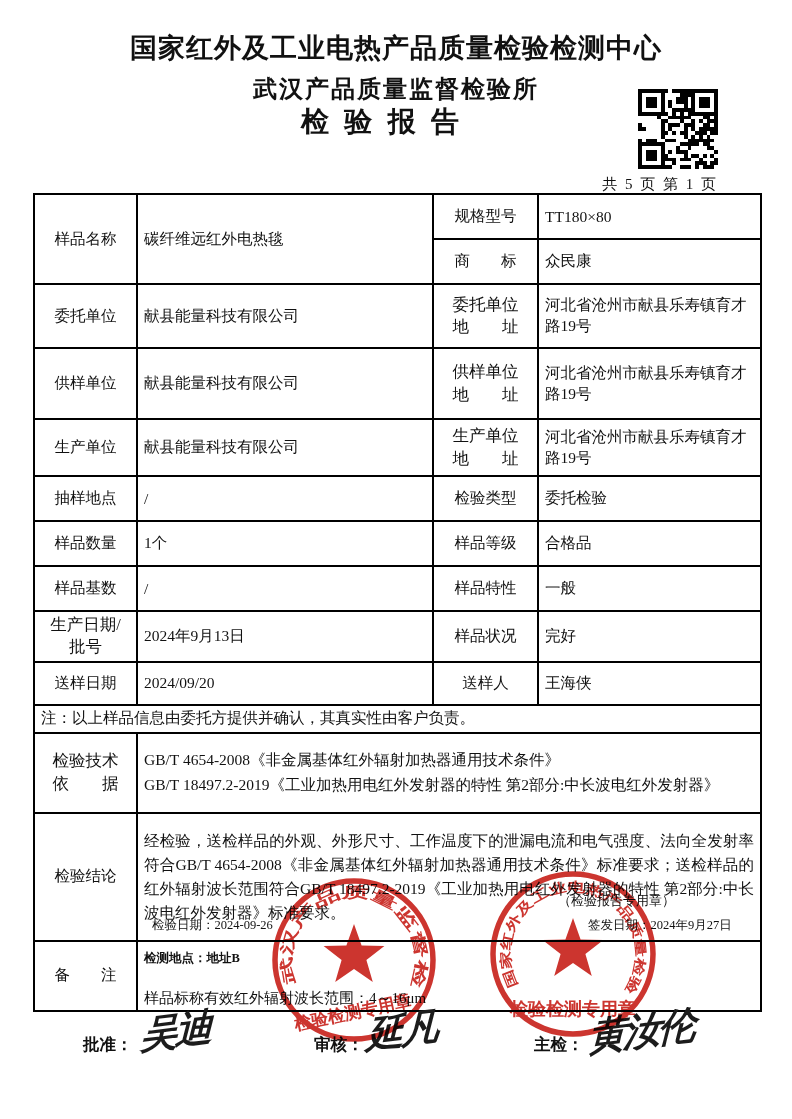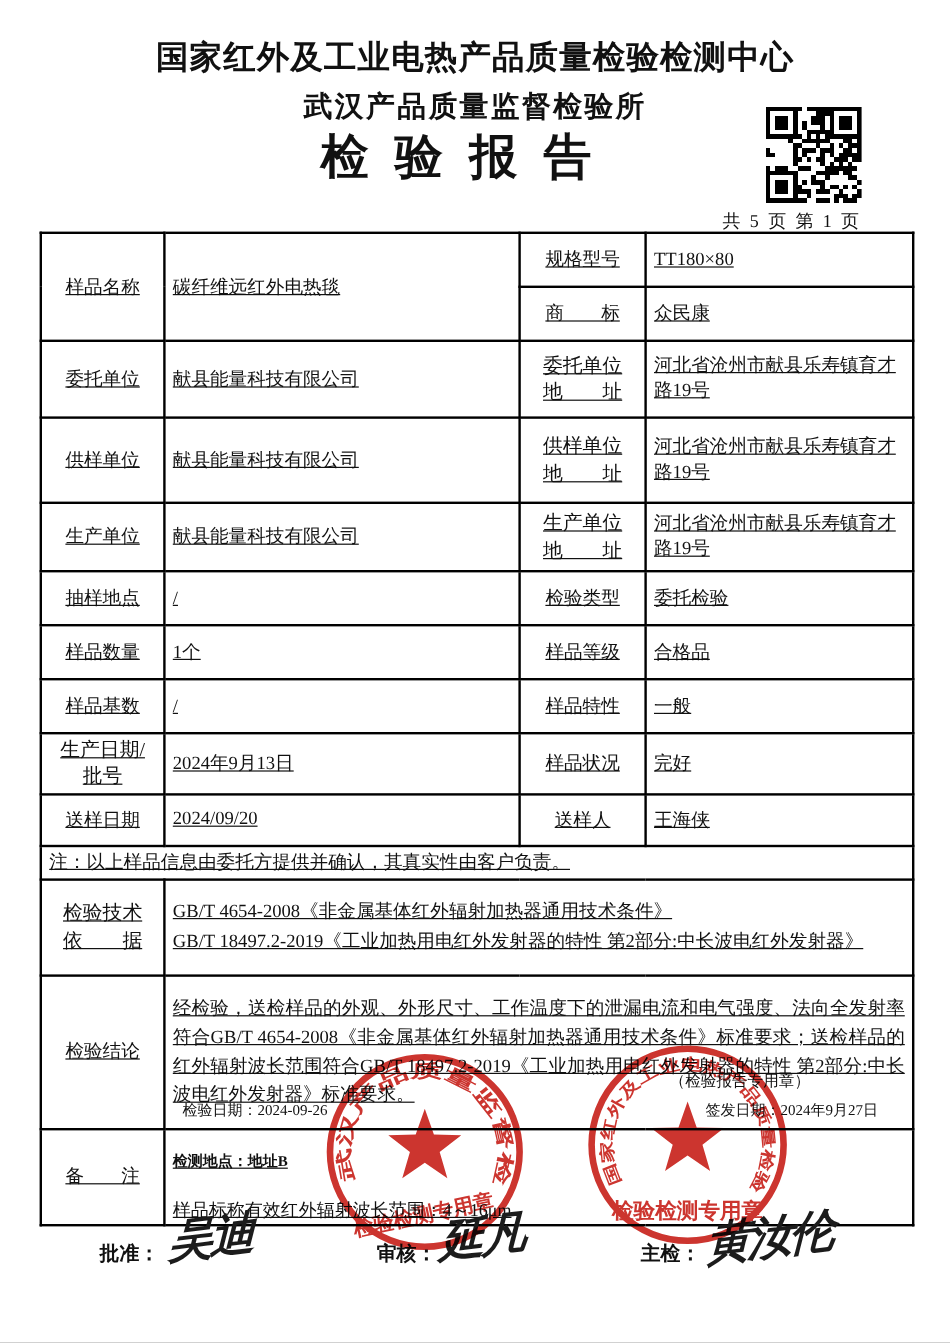--- a/index.html
+++ b/index.html
@@ -10,46 +10,46 @@
   }
   
   .org1{position:absolute;top:30px;left:0;width:792px;text-align:center;
     font-family:"Liberation Sans","DejaVu Sans",sans-serif;font-weight:bold;
     font-size:27px;letter-spacing:1px;}
   .org2{position:absolute;top:73px;left:0;width:792px;text-align:center;
     font-family:"Liberation Sans","DejaVu Sans",sans-serif;font-weight:bold;
     font-size:24px;letter-spacing:2px;}
   .rpt-title{position:absolute;top:103px;left:0;width:760px;text-align:center;
     font-family:"Liberation Sans","DejaVu Sans",sans-serif;font-weight:bold;
-    font-size:40px;letter-spacing:0.55em;text-indent:0.55em;}
+    font-size:28px;letter-spacing:0.55em;text-indent:0.55em;}
   .biz-line{position:absolute;top:168px;left:40px;font-size:17px;}
   .biz-line .lab{font-weight:bold;}
   .biz-line .no{font-family:"Liberation Serif","DejaVu Serif",serif;letter-spacing:1px;}
   .qr{position:absolute;left:638px;top:88px;width:80px;height:82px;}
   .qr svg{width:100%;height:100%;shape-rendering:crispEdges;}
   .pageinfo{position:absolute;top:175px;left:560px;width:200px;text-align:center;
     font-size:15px;letter-spacing:2px;}
   
   .tablewrap{position:absolute;left:33px;top:193px;width:727px;}
   table.main{border-collapse:collapse;table-layout:fixed;width:727px;}
   table.main td{border:2.5px solid #000;padding:2px 6px;vertical-align:middle;
-    font-size:15.5px;overflow:hidden;text-decoration:underline;}
+    font-size:15.5px;overflow:hidden;}
   td.lbl{text-align:center;font-size:17px;padding:2px 2px;}
   td.val{text-align:left;padding-left:8px;}
   td.val-sm{font-size:14.5px;line-height:1.35;padding-left:6px;}
   .lbl2{display:block;line-height:1.35;font-size:16.5px;}
   td.noterow{font-size:15.5px;padding:4px 6px;}
   td.basis{font-size:14.5px;line-height:1.6;padding:4px 8px;font-family:"Liberation Serif","DejaVu Serif",serif;}
   td.conclusion-cell{position:relative;vertical-align:top;padding:8px 10px 30px 10px;}
   .conc-text{font-size:15.5px;line-height:1.55;text-align:justify;}
   .seal-note{position:absolute;left:420px;bottom:30px;font-size:13px;}
   .insp-date{position:absolute;left:14px;bottom:6px;font-size:12.5px;}
   .issue-date{position:absolute;left:450px;bottom:6px;font-size:12.5px;}
   td.remark-cell{position:relative;vertical-align:top;padding:4px 8px;}
-  .remark-l1{font-size:12.5px;font-weight:bold;margin-top:16px;}
+  .remark-l1{font-size:12.5px;font-weight:bold;margin-top:6px;}
   .remark-l2{font-size:15px;margin-top:22px;}
   
   .sigrow{position:absolute;top:1012px;left:0;width:792px;height:100px;}
   .siglabel{position:absolute;font-size:16.5px;font-weight:bold;top:22px;}
   .sig{position:absolute;top:-6px;font-size:38px;font-style:italic;font-weight:bold;
     letter-spacing:-3px;transform:rotate(-7deg) skewX(-8deg);color:#1c1c1c;
     font-family:"DejaVu Serif","Liberation Serif",serif;white-space:nowrap;}
   
   .stamp{position:absolute;pointer-events:none;mix-blend-mode:multiply;opacity:.92;}
 </style>

